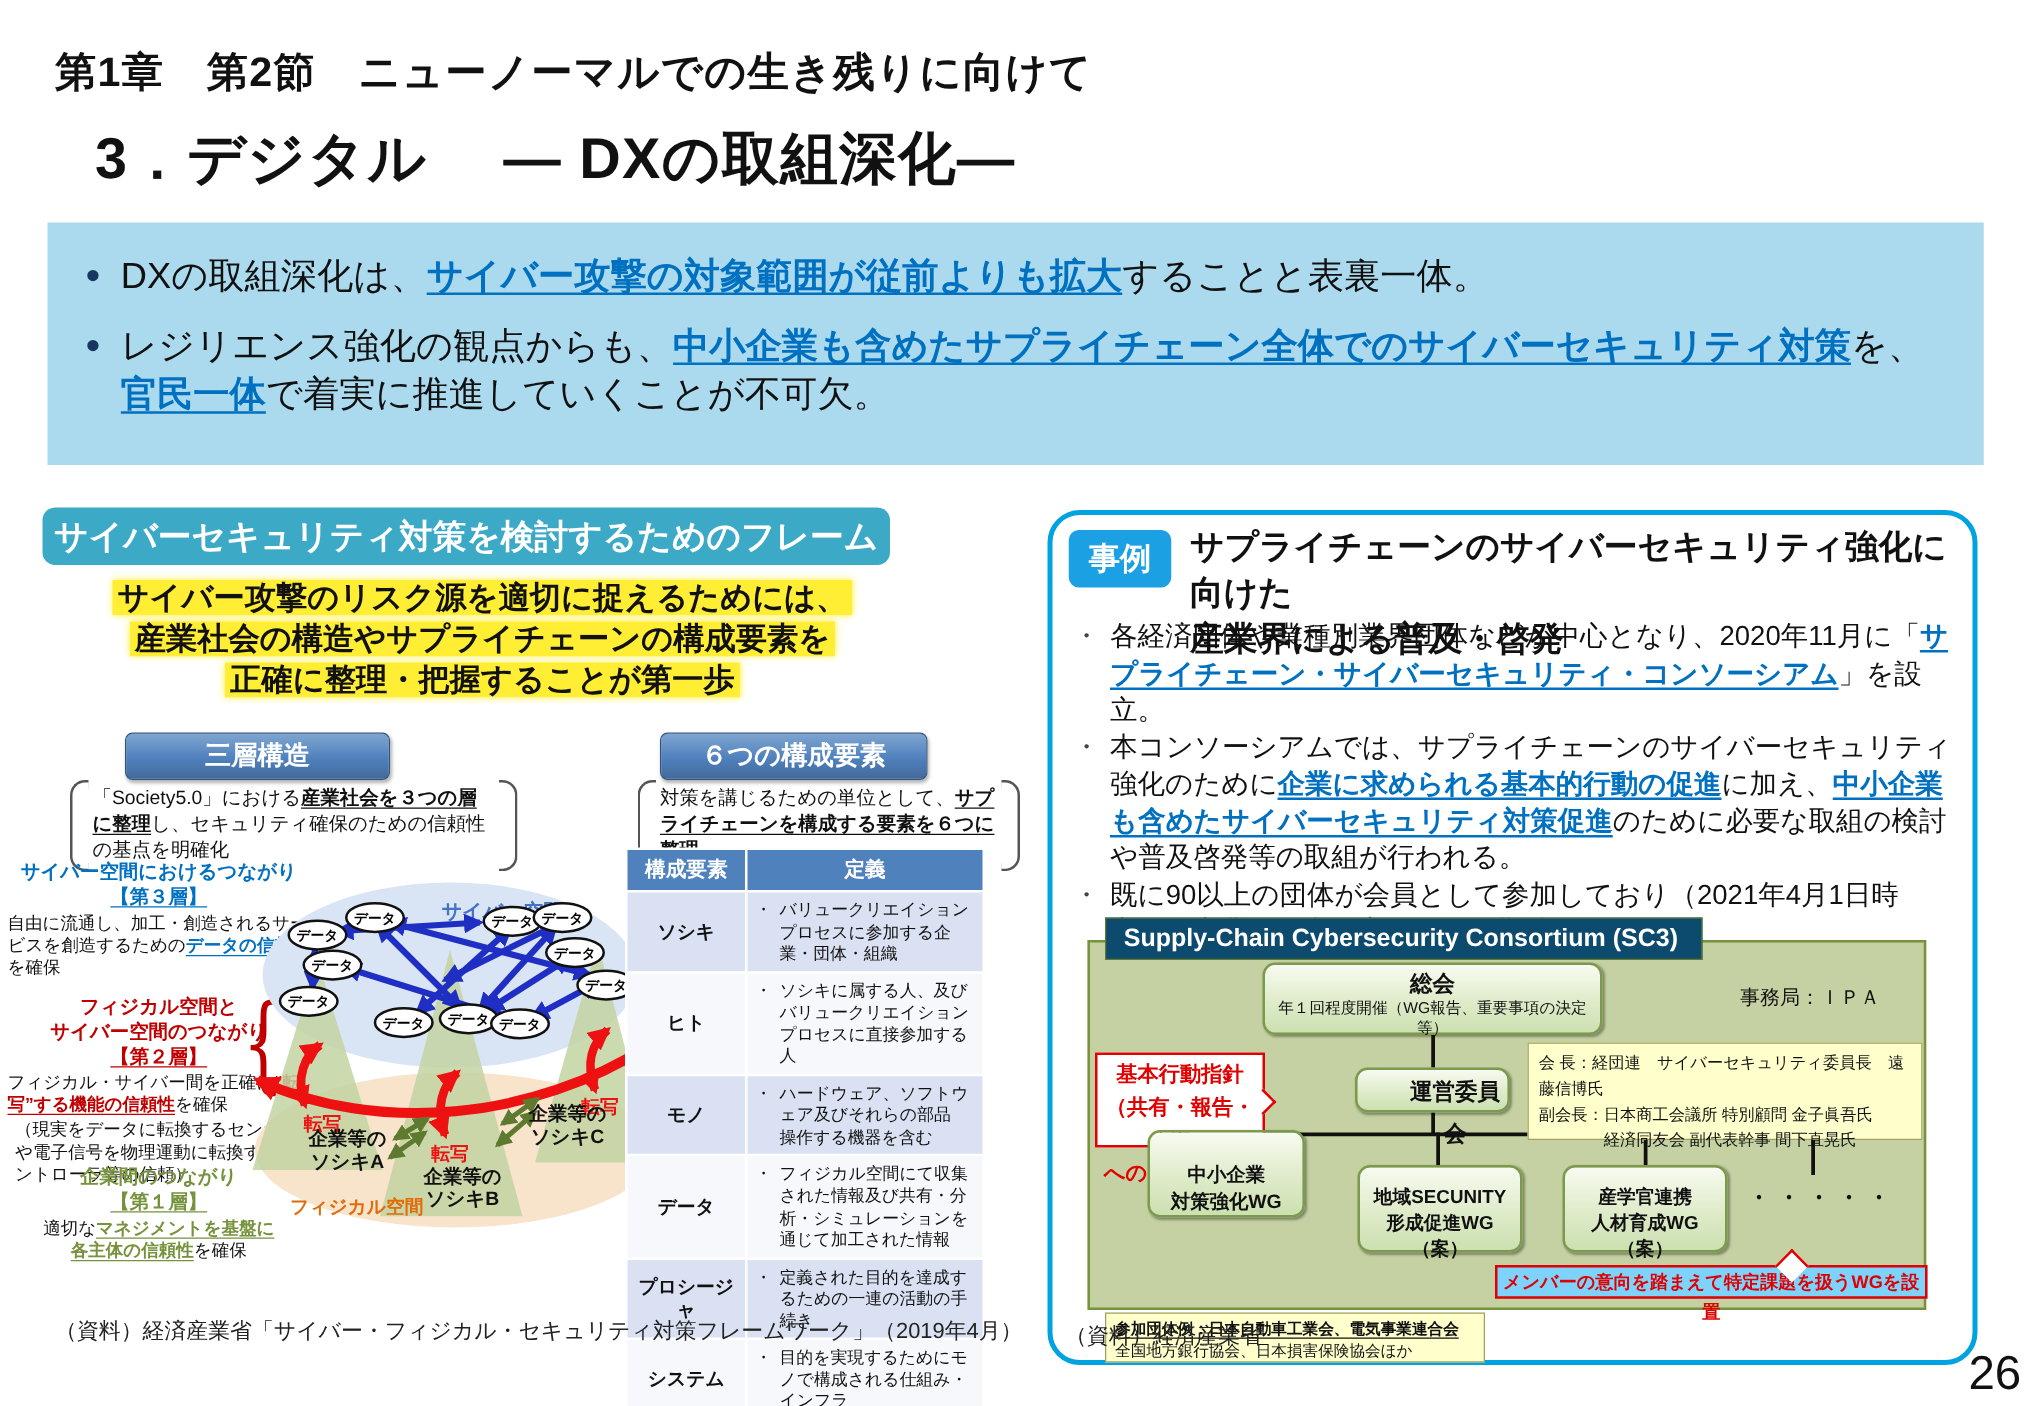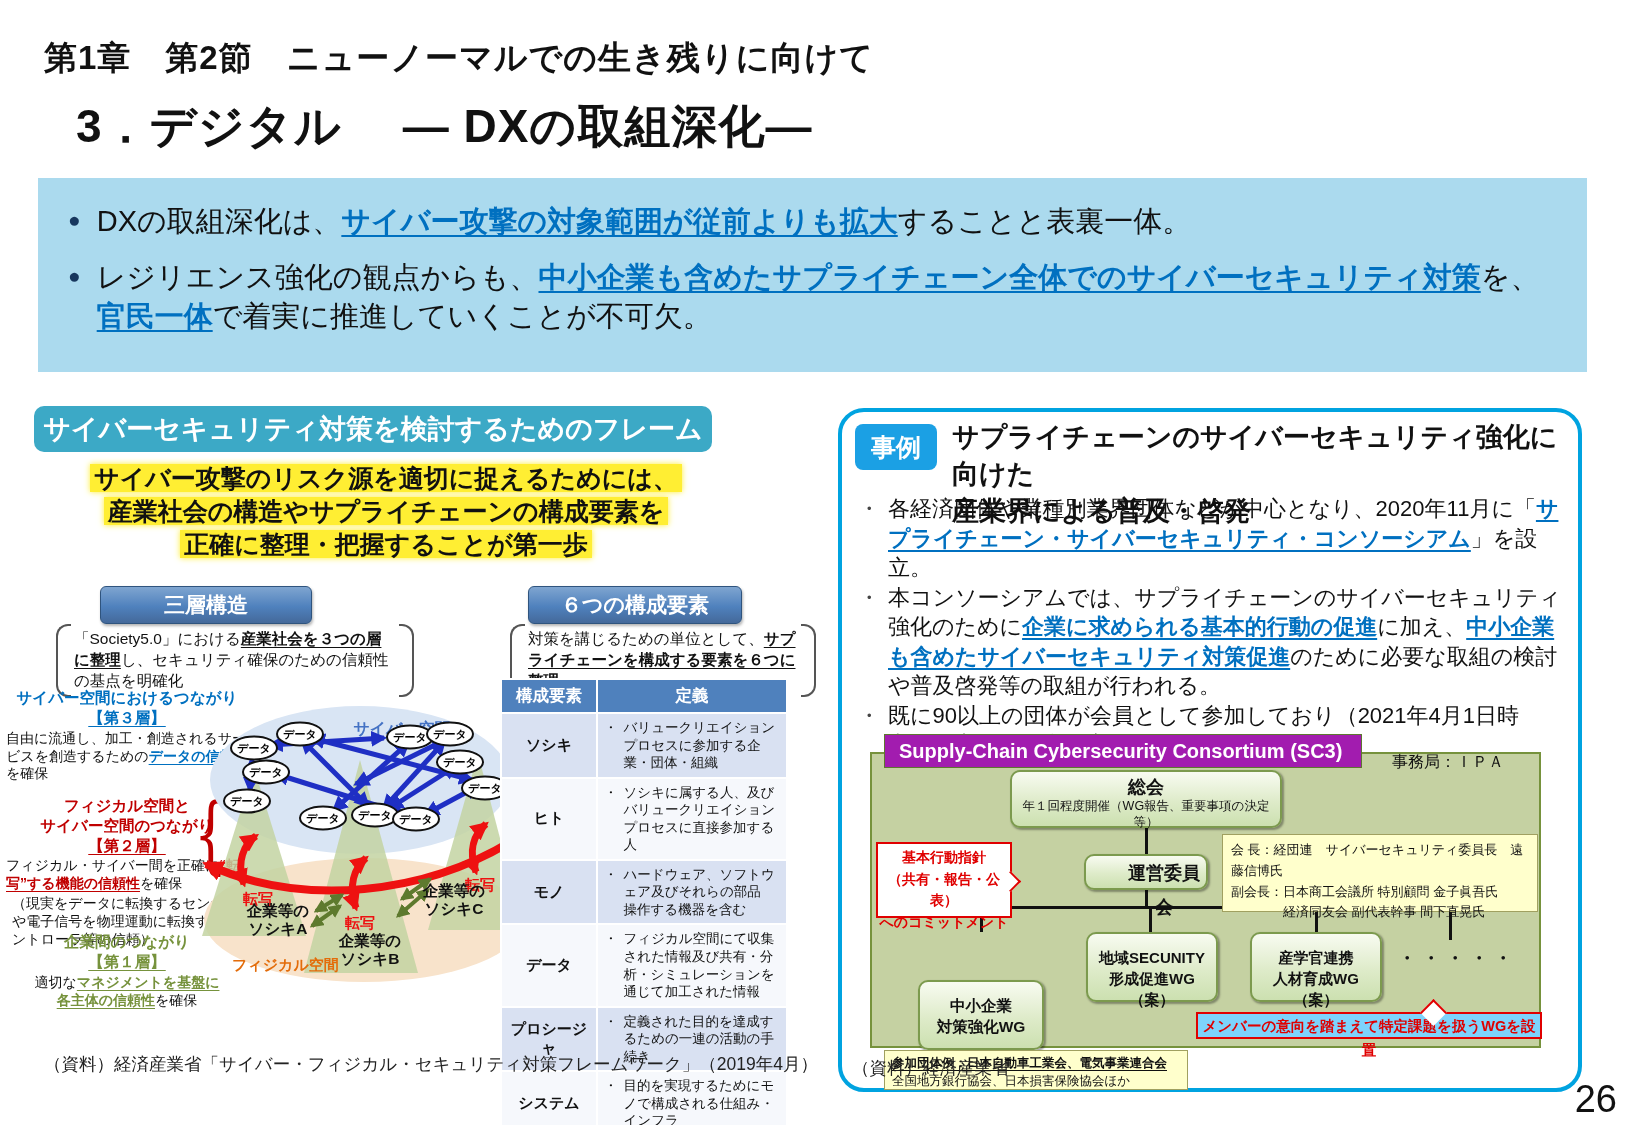--- a/index.html
+++ b/index.html
@@ -44,27 +44,27 @@
   .caption{font-size:17.5px;color:#222;}
   .case-panel{left:838px;top:408px;width:744px;height:684px;border:4px solid #00A3E0;border-radius:26px;
        box-sizing:border-box;background:#fff;}
   .badge{left:855px;top:424px;width:82px;height:46px;background:#1BA0E4;border-radius:8px;color:#fff;
        font-size:25px;font-weight:bold;text-align:center;line-height:46px;}
   .case-title{left:952px;top:419px;width:620px;font-size:27px;font-weight:bold;line-height:37px;}
   .case-bullets{left:858px;top:494px;width:706px;font-size:22px;line-height:29.5px;}
   .cb{display:flex;gap:8px;}
   .cbdot{flex:0 0 14px;color:#444;}
   .sc3-body{left:870px;top:752px;width:671px;height:296px;background:#C5D1A2;border:2px solid #76923C;box-sizing:border-box;}
-  .sc3-bar{left:884px;top:734px;width:478px;height:34px;background:#a21caf;border:1px solid #5E7630;
+  .sc3-bar{left:884px;top:734px;width:478px;height:34px;background:#0c4a6e;border:1px solid #5E7630;
        color:#fff;font-size:20px;font-weight:bold;line-height:33px;padding-left:14px;box-sizing:border-box;}
   .node{background:linear-gradient(180deg,#F8FBF1 0%,#DEEBC9 55%,#CCE0B0 100%);border:2px solid #7C9A4E;
        border-radius:10px;box-shadow:1.5px 1.5px 2px rgba(0,0,0,.35);box-sizing:border-box;text-align:center;}
   .line{background:#111;}
   .bubble{left:876px;top:842px;width:136px;height:76px;background:#fff;border:2px solid #E00000;
-       box-sizing:border-box;text-align:center;font-size:14px;font-weight:bold;color:#E00000;line-height:1.55;padding-top:3px;}
+       box-sizing:border-box;text-align:center;font-size:17px;font-weight:bold;color:#E00000;line-height:1.55;padding-top:3px;}
   .bubble::after{content:"";position:absolute;right:-8px;top:30px;width:13px;height:13px;background:#fff;
        border-top:2px solid #E00000;border-right:2px solid #E00000;transform:rotate(45deg);}
   .ybox{background:#FFFFCC;border:1px solid #A0A060;box-sizing:border-box;}
   .rednote{left:1196px;top:1012px;width:346px;height:27px;background:#7dd3fc;border:2px solid #E00000;
        box-sizing:border-box;color:#E00000;font-size:14.5px;font-weight:bold;text-align:center;line-height:24px;z-index:4;}
   .redtri{left:1424px;top:1003px;width:17px;height:17px;background:#fff;border-left:2px solid #E00000;
        border-top:2px solid #E00000;transform:rotate(45deg);z-index:5;}
   .pageno{right:8px;top:1078px;font-size:38px;color:#111;}
 </style>
 </head>
@@ -297,21 +297,21 @@
       <span><span>本コンソーシアムでは、サプライチェーンのサイバーセキュリティ強化のために</span><span class="link">企業に求められる基本的行動の促進</span><span>に加え、</span><span class="link">中小企業も含めたサイバーセキュリティ対策促進</span><span>のために必要な取組の検討や普及啓発等の取組が行われる。</span></span>
     </div>
     <div class="cb">
       <span class="cbdot">・</span>
       <span>既に90以上の団体が会員として参加しており（2021年4月1日時点）、産業界の意欲高い取組が期待される。</span>
     </div>
   </div>
 
   <div class="abs sc3-body"></div>
   <div class="abs sc3-bar">Supply-Chain Cybersecurity Consortium (SC3)</div>
-  <div class="abs" style="left:1392px;top:752px;font-size:16px;text-align:right;">事務局：ＩＰＡ</div>
+  <div class="abs" style="left:1392px;top:788px;font-size:16px;text-align:right;">事務局：ＩＰＡ</div>
 
   <div class="abs line" style="left:1145px;top:828px;width:3px;height:26px;"></div>
   <div class="abs line" style="left:1145px;top:890px;width:3px;height:18px;"></div>
   <div class="abs line" style="left:980px;top:906px;width:472px;height:3px;"></div>
   <div class="abs line" style="left:980px;top:906px;width:3px;height:26px;"></div>
   <div class="abs line" style="left:1149px;top:906px;width:3px;height:26px;"></div>
   <div class="abs line" style="left:1315px;top:906px;width:3px;height:26px;"></div>
   <div class="abs line" style="left:1449px;top:906px;width:3px;height:34px;"></div>
 
   <div class="abs node" style="left:1010px;top:770px;width:272px;height:58px;padding-top:4px;">
@@ -326,21 +326,21 @@
   </div>
 
   <div class="abs node" style="left:1084px;top:854px;width:124px;height:36px;font-size:18px;font-weight:bold;line-height:34px;padding-left:36px;">運営委員会</div>
 
   <div class="abs ybox" style="left:1222px;top:834px;width:316px;height:78px;font-size:13px;line-height:1.6;padding:5px 8px;">
     <div>会 長：経団連　サイバーセキュリティ委員長　遠藤信博氏</div>
     <div>副会長：日本商工会議所 特別顧問 金子眞吾氏</div>
     <div>　　　　経済同友会 副代表幹事 間下直晃氏</div>
   </div>
 
-  <div class="abs node" style="left:918px;top:980px;width:126px;height:70px;font-size:15.5px;font-weight:bold;padding-top:13px;line-height:21px;">
+  <div class="abs node" style="left:918px;top:904px;width:126px;height:70px;font-size:15.5px;font-weight:bold;padding-top:24px;line-height:21px;">
     <div>中小企業</div>
     <div>対策強化WG</div>
   </div>
   <div class="abs node" style="left:1086px;top:932px;width:132px;height:70px;font-size:15px;font-weight:bold;padding-top:13px;line-height:21px;">
     <div>地域SECUNITY</div>
     <div>形成促進WG（案）</div>
   </div>
   <div class="abs node" style="left:1250px;top:932px;width:132px;height:70px;font-size:15px;font-weight:bold;padding-top:13px;line-height:21px;">
     <div>産学官連携</div>
     <div>人材育成WG（案）</div>

